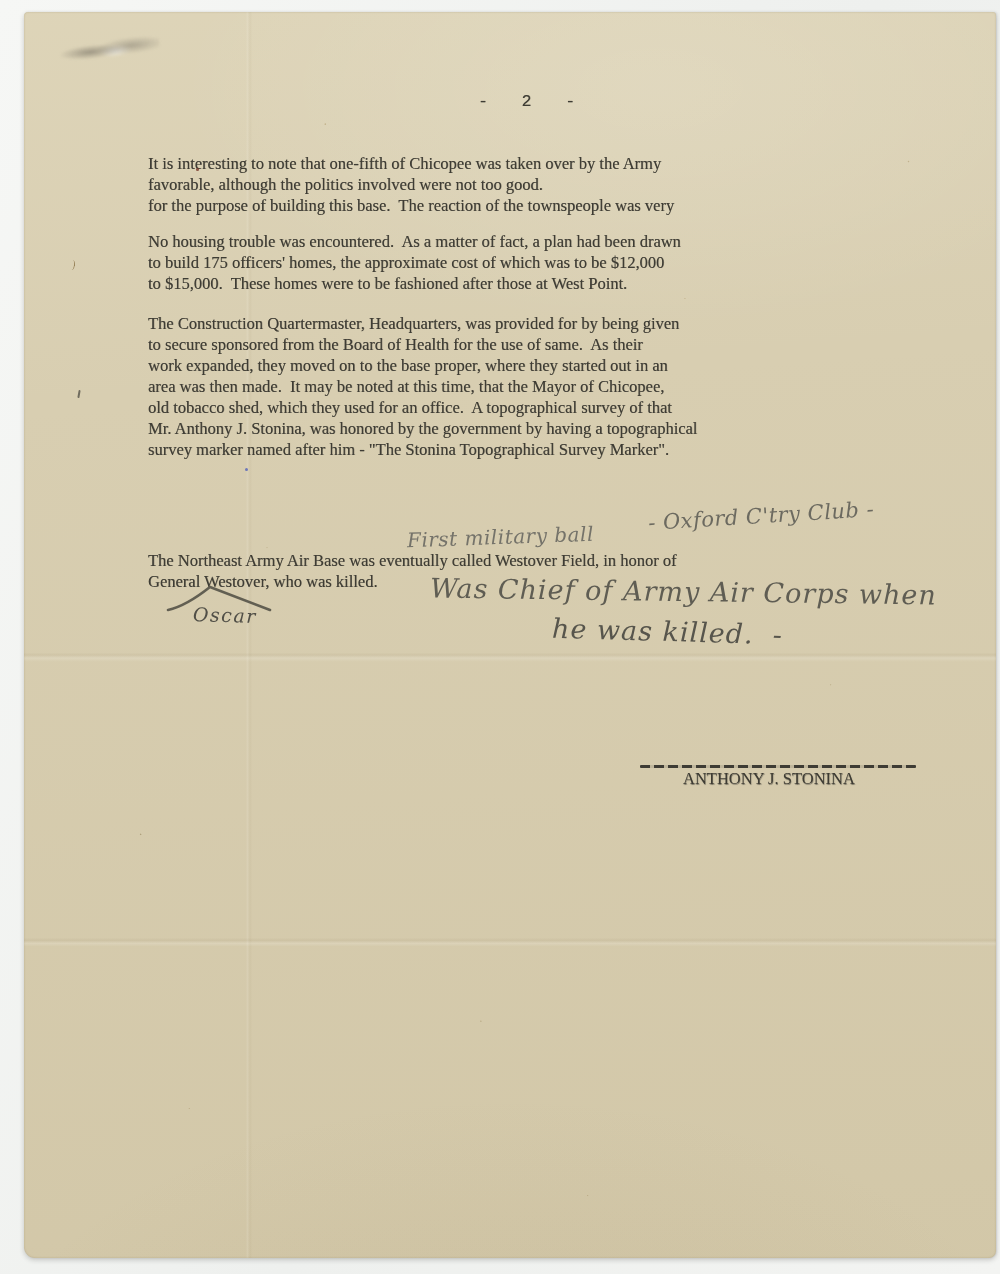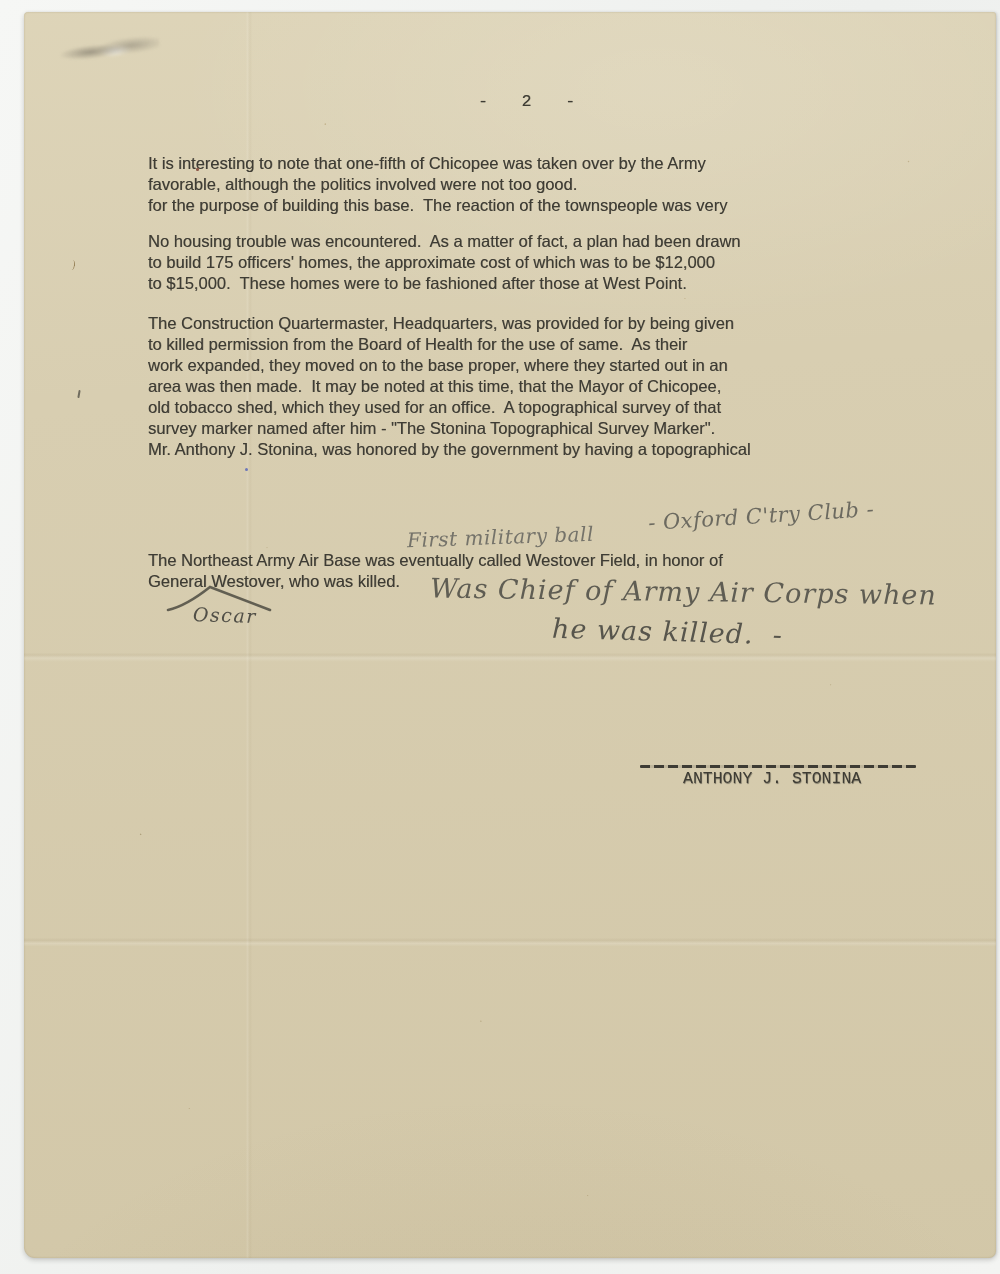--- a/index.html
+++ b/index.html
@@ -26,21 +26,21 @@
       linear-gradient(to bottom, transparent 74.3%, rgba(115,98,62,0.08) 74.5%, rgba(255,255,252,0.16) 74.75%, transparent 75%),
       linear-gradient(to right, transparent 22.8%, rgba(255,255,250,0.10) 23%, rgba(120,100,60,0.05) 23.25%, transparent 23.5%),
       radial-gradient(ellipse 700px 350px at 65% 6%, rgba(255,255,248,0.12), transparent 70%),
       radial-gradient(ellipse 800px 500px at 50% 115%, rgba(135,112,70,0.10), transparent 70%),
       linear-gradient(176deg, rgba(232,224,198,0.35), rgba(214,203,172,0) 30%, rgba(188,173,133,0.20) 100%);
     border-radius:4px 3px 7px 11px;
     box-shadow:0 2px 5px rgba(40,40,35,0.22), 1px 0 2px rgba(40,40,35,0.10), inset 0 0 2px rgba(130,110,70,0.35);
   }
   .typed-line{
     white-space:pre;
-    font-family:Liberation Sans, sans-serif;
+    font-family:Liberation Serif, serif;
     font-size:16.5px;line-height:21px;
     color:#3e3c34;
     text-shadow:0.4px 0.4px 0.6px rgba(62,60,52,0.5);
   }
   .para{position:absolute;left:124px;}
   .page-number{
     position:absolute;left:454px;top:79px;
     white-space:pre;
     font-family:"Liberation Mono","DejaVu Sans Mono",monospace;
     font-size:16.5px;line-height:21px;color:#3e3c34;
@@ -60,21 +60,21 @@
   .hand-chief2{left:528px;top:604px;font-size:27px;letter-spacing:1px;color:#57554c;transform:rotate(1.6deg);}
   .hand-oscar{left:169px;top:592px;font-size:19px;letter-spacing:1.5px;color:#514f47;transform:rotate(2deg);}
   .caret-svg{position:absolute;left:140px;top:570px;}
   .sig-line{
     position:absolute;left:616px;top:753px;width:276px;height:2.5px;
     background:repeating-linear-gradient(90deg,#3e3c34 0 10px, rgba(62,60,52,0.15) 10px 14px);
     border-radius:1px;
   }
   .sig-name{
     position:absolute;left:659px;top:756px;
-    font-family:Liberation Mono, monospace;
+    font-family:Liberation Serif, serif;
     font-size:16.5px;line-height:21px;color:#3e3c34;
     text-shadow:0.5px 0.5px 0.7px rgba(62,60,52,0.55);
     white-space:pre;
     text-align:right;
   }
   .smudge{
     position:absolute;left:36px;top:23px;width:100px;height:30px;
     background:
       radial-gradient(ellipse 45px 10px at 30% 50%, rgba(95,90,80,0.50), transparent 70%),
       radial-gradient(ellipse 50px 12px at 72% 42%, rgba(110,105,95,0.42), transparent 70%),
@@ -116,26 +116,26 @@
   </div>
 
   <div class="para" style="top:219px">
     <div class="typed-line">No housing trouble was encountered.  As a matter of fact, a plan had been drawn</div>
     <div class="typed-line">to build 175 officers' homes, the approximate cost of which was to be $12,000</div>
     <div class="typed-line">to $15,000.  These homes were to be fashioned after those at West Point.</div>
   </div>
 
   <div class="para" style="top:301px">
     <div class="typed-line">The Construction Quartermaster, Headquarters, was provided for by being given</div>
-    <div class="typed-line">to killed permission from the Board of Health for the use of same.  As their</div>
+    <div class="typed-line">to secure sponsored from the Board of Health for the use of same.  As their</div>
     <div class="typed-line">work expanded, they moved on to the base proper, where they started out in an</div>
     <div class="typed-line">area was then made.  It may be noted at this time, that the Mayor of Chicopee,</div>
     <div class="typed-line">old tobacco shed, which they used for an office.  A topographical survey of that</div>
+    <div class="typed-line">Mr. Anthony J. Stonina, was honored by the government by having a topographical</div>
     <div class="typed-line">survey marker named after him - "The Stonina Topographical Survey Marker".</div>
-    <div class="typed-line">Mr. Anthony J. Stonina, was honored by the government by having a topographical</div>
   </div>
 
 
   <div class="para" style="top:538px">
     <div class="typed-line">The Northeast Army Air Base was eventually called Westover Field, in honor of</div>
     <div class="typed-line">General Westover, who was killed.</div>
   </div>
 
   <div class="hand hand-club">- Oxford C'try Club -</div>
   <div class="hand hand-ball">First military ball</div>

